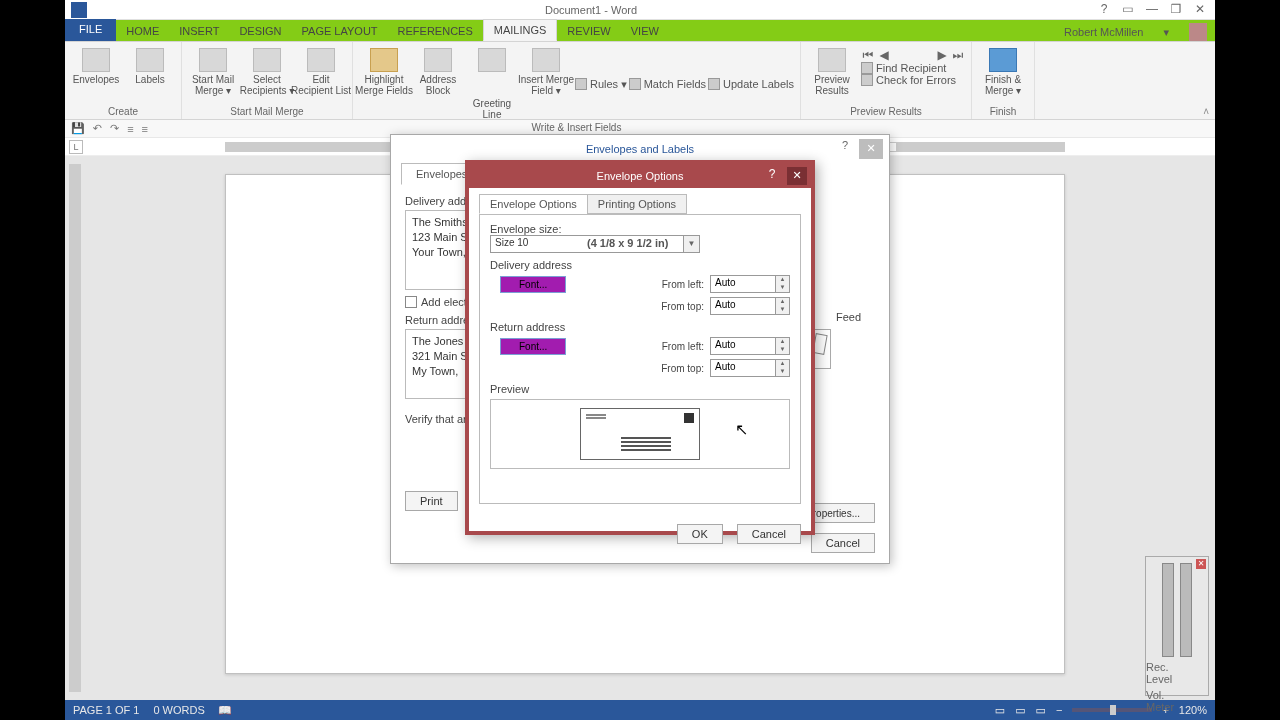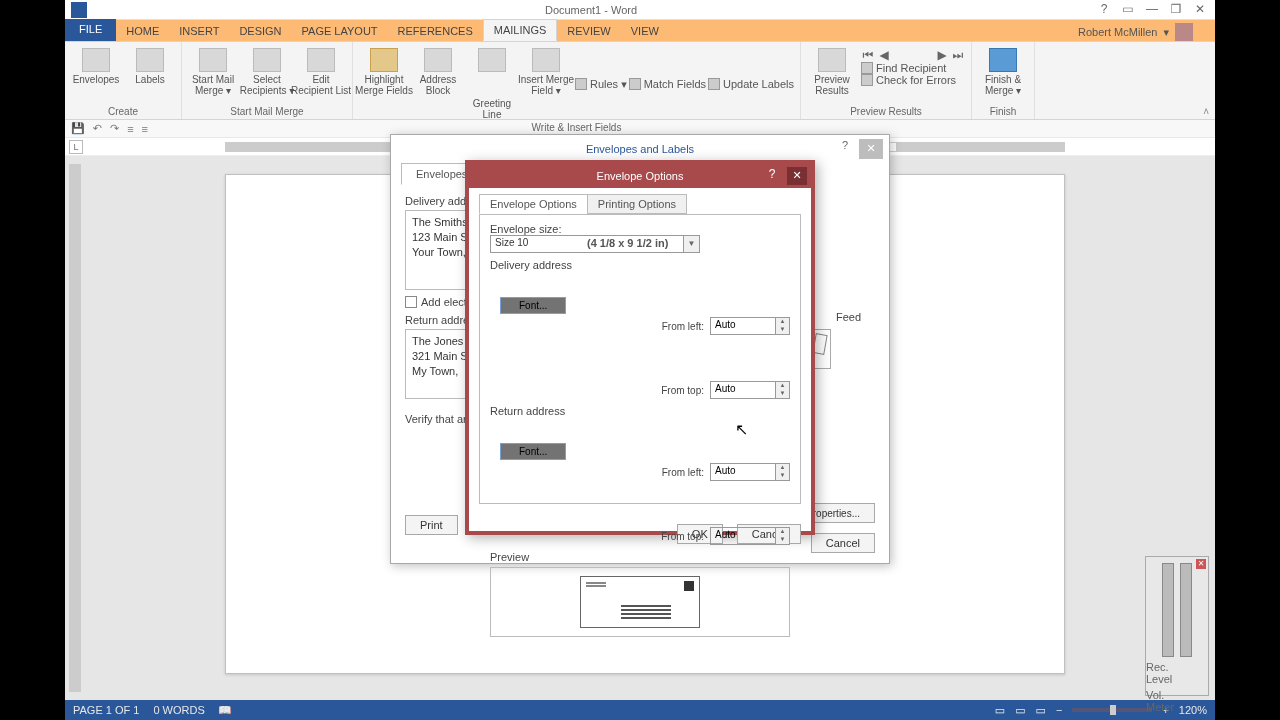--- a/index.html
+++ b/index.html
@@ -5,25 +5,25 @@
 * { box-sizing: border-box; margin: 0; padding: 0; font-family: "Segoe UI", Tahoma, sans-serif; font-size: 11px; }
 html, body { width: 1280px; height: 720px; overflow: hidden; background: #000; }
 .app { position: absolute; left: 65px; top: 0; width: 1150px; height: 720px; background: #fff; }
 
 .titlebar { height: 20px; background: #fff; display: flex; align-items: center; border-bottom: 1px solid #e0e0e0; }
 .word-icon { width: 16px; height: 16px; margin-left: 6px; background: #2a579a; }
 .title-text { flex: 1; text-align: center; color: #666; }
 .win-btns { display: flex; gap: 6px; margin-right: 6px; }
 .win-btn { width: 18px; height: 14px; text-align: center; color: #666; cursor: default; font-size: 12px; line-height: 12px; }
 
-.ribbon-tabs { height: 22px; background: #fdba74; display: flex; align-items: flex-end; border-bottom: 1px solid #d4d4d4; }
+.ribbon-tabs { height: 22px; background: #84cc16; display: flex; align-items: flex-end; border-bottom: 1px solid #d4d4d4; }
 .file-tab { background: #2a579a; color: #fff; padding: 4px 14px; height: 22px; }
 .rtab { padding: 4px 10px; color: #444; cursor: default; }
 .rtab.active { border: 1px solid #d4d4d4; border-bottom-color: #f4f4f4; background: #f4f4f4; }
-.user-area { margin-left: auto; display: flex; align-items: center; gap: 6px; padding-right: 22px; color: #555; }
+.user-area { margin-left: auto; display: flex; align-items: center; gap: 20px; padding-right: 8px; color: #555; }
 .avatar { width: 18px; height: 18px; background: #b88; }
 
 .ribbon { height: 78px; background: #f4f4f4; border-bottom: 1px solid #d4d4d4; display: flex; position: relative; }
 .rgroup { border-right: 1px solid #e0e0e0; padding: 2px 6px 0 6px; display: flex; flex-direction: column; }
 .rgroup-items { display: flex; gap: 4px; flex: 1; }
 .rgroup-label { text-align: center; font-size: 10px; color: #666; padding: 2px 0; }
 .rbtn { display: flex; flex-direction: column; align-items: center; justify-content: flex-start; width: 50px; padding-top: 4px; color: #555; }
 .rbtn-icon { width: 28px; height: 24px; background: #d8d8d8; border: 1px solid #bbb; margin-bottom: 2px; }
 .rbtn-icon.blue { background: #5b9bd5; border-color: #3a78b5; }
 .rbtn-icon.gold { background: #e4c88a; border-color: #c8a050; }
@@ -57,41 +57,41 @@
 .lbl { color: #444; font-size: 11px; }
 .addr-box { width: 380px; height: 80px; border: 1px solid #bbb; background: #fff; margin-top: 3px; padding: 4px 6px; color: #333; line-height: 15px; position: relative; }
 .addr-box.small { height: 70px; }
 .scroll-up { position: absolute; right: 0; top: 0; width: 14px; height: 14px; background: #e4e4e4; color: #777; text-align: center; font-size: 9px; line-height: 14px; }
 .scroll-dn { position: absolute; right: 0; bottom: 0; width: 14px; height: 14px; background: #e4e4e4; color: #777; text-align: center; font-size: 9px; line-height: 14px; }
 .chk-row { margin-top: 6px; display: flex; align-items: center; gap: 4px; }
 .chk { width: 12px; height: 12px; border: 1px solid #888; background: #fff; }
 .right-col { position: absolute; right: 18px; top: 176px; width: 90px; }
 .feed-icon { width: 50px; height: 40px; border: 1px solid #aaa; margin-top: 6px; background: #fff; position: relative; }
 .feed-icon::after { content: ""; position: absolute; right: 4px; top: 4px; width: 10px; height: 18px; border: 1px solid #888; transform: rotate(10deg); }
-.dlg1-btns { position: absolute; left: 14px; bottom: 28px; display: flex; gap: 10px; margin-top: 31px; }
+.dlg1-btns { position: absolute; left: 14px; bottom: 52px; display: flex; gap: 10px; margin-top: 31px; }
 .dlg1-btns2 { position: absolute; right: 14px; bottom: 40px; display: flex; gap: 10px; }
 .dlg1-cancel { position: absolute; right: 14px; bottom: 10px; }
 .btn { padding: 3px 14px; border: 1px solid #a8a8a8; background: #f4f4f4; color: #333; font-size: 11px; cursor: default; }
 
 .dlg2 { position: absolute; left: 400px; top: 160px; width: 350px; height: 375px; background: #fff; border: 4px solid #a8494c; z-index: 20; box-shadow: 3px 3px 12px rgba(0,0,0,.3); }
 .dlg2 .dlg2-title { height: 24px; background: #a8494c; color: #fff; display: flex; align-items: center; justify-content: center; font-size: 12px; position: relative; }
 .dlg2 .dlg2-help { position: absolute; right: 30px; top: 3px; width: 18px; height: 18px; color: #fff; text-align: center; font-size: 12px; }
 .dlg2 .dlg2-close { position: absolute; right: 4px; top: 3px; width: 20px; height: 18px; background: #7a2f33; color: #fff; text-align: center; line-height: 16px; }
 .dlg2-tabs { display: flex; padding: 6px 10px 0 10px; }
 .dlg2-tab { padding: 3px 10px; border: 1px solid #bbb; background: #f0f0f0; color: #555; font-size: 11px; margin-right: -1px; }
 .dlg2-tab.active { background: #fff; border-bottom-color: #fff; }
 .dlg2-body { border: 1px solid #bbb; margin: 0 10px 10px 10px; padding: 8px 10px; position: relative; height: 290px; }
 .combo { display: flex; border: 1px solid #999; height: 18px; width: 210px; background: #fff; }
 .combo-val { flex: 1; padding: 1px 4px; font-size: 10px; color: #333; }
 .combo-val2 { width: 100px; padding: 1px 4px; font-size: 11px; color: #555; font-weight: bold; }
 .combo-btn { width: 16px; background: #f0f0f0; border-left: 1px solid #999; text-align: center; font-size: 8px; color: #666; line-height: 16px; }
 .group-lbl { font-size: 11px; color: #444; margin-top: 6px; margin-bottom: 4px; }
 .font-btn-row { display: flex; align-items: center; gap: 20px; margin-bottom: 4px; padding-left: 10px; }
-.font-btn { padding: 2px 18px; border: 1px solid #7a9fd4; background: #737373; font-size: 10px; }
-.num-field { display: flex; align-items: center; gap: 6px; margin-top: 42px; }
+.font-btn { padding: 2px 18px; border: 1px solid #7a9fd4; background: #a21caf; font-size: 10px; }
+.num-field { display: flex; align-items: center; gap: 6px; }
 .num-field .lbl2 { width: 55px; text-align: right; font-size: 10px; color: #444; }
 .spin { display: flex; border: 1px solid #999; height: 18px; width: 80px; }
 .spin-val { flex: 1; padding: 1px 4px; font-size: 10px; }
 .spin-btns { width: 14px; display: flex; flex-direction: column; border-left: 1px solid #999; }
 .spin-up, .spin-dn { flex: 1; background: #f0f0f0; font-size: 6px; text-align: center; line-height: 7px; color: #666; }
 .preview-box { border: 1px solid #bbb; height: 70px; margin-top: 4px; display: flex; align-items: center; justify-content: center; }
 .env-preview { width: 120px; height: 52px; border: 1px solid #666; background: #fff; position: relative; }
 .env-preview .ret { position: absolute; left: 5px; top: 5px; width: 20px; height: 2px; background: #888; box-shadow: 0 3px 0 #888; }
 .env-preview .stamp { position: absolute; right: 5px; top: 4px; width: 10px; height: 10px; background: #333; }
 .env-preview .del { position: absolute; left: 40px; top: 28px; width: 50px; height: 2px; background: #555; box-shadow: 0 4px 0 #555, 0 8px 0 #555, 0 12px 0 #555; }

